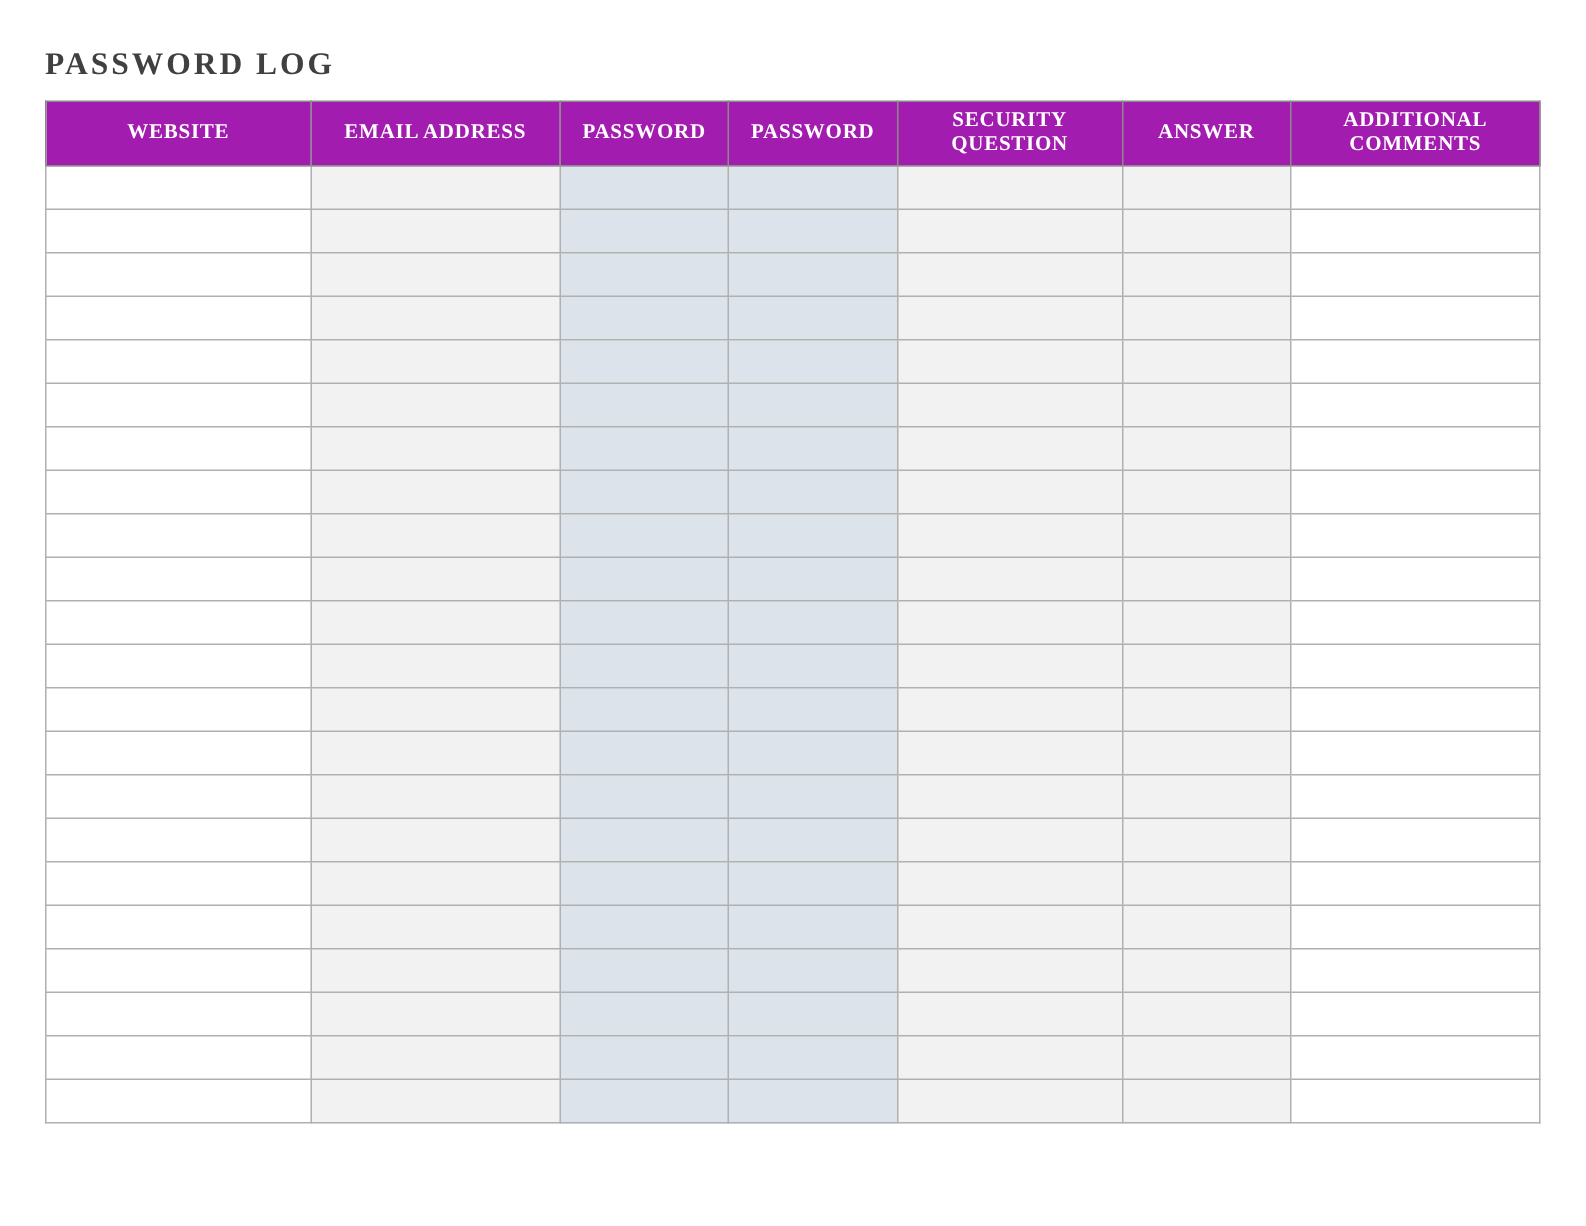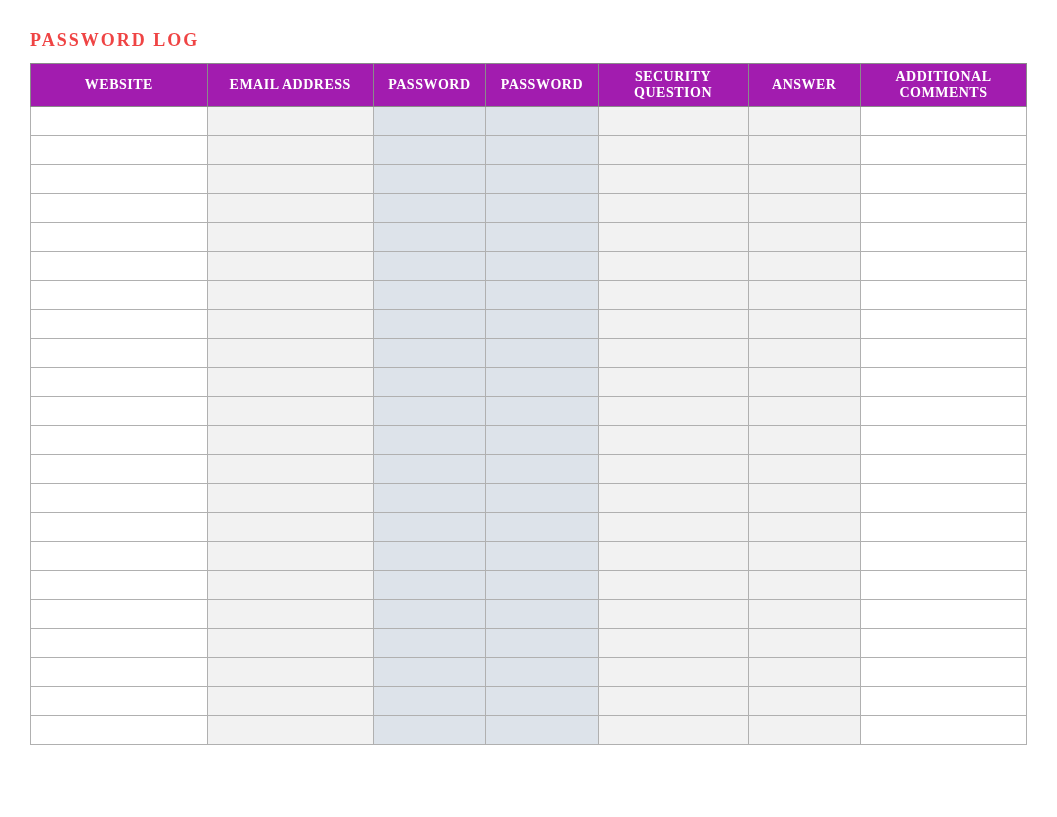--- a/index.html
+++ b/index.html
@@ -7,23 +7,23 @@
       margin: 0;
       padding: 0;
     }
     body {
       background: #ffffff;
       font-family: Georgia, 'Times New Roman', serif;
       padding: 30px;
       width: 1057px;
     }
     .page-title {
-      font-size: 18px;
+      font-size: 21px;
       font-weight: bold;
-      color: #ef4444;
+      color: #404040;
       letter-spacing: 2px;
       margin-bottom: 12px;
     }
     table {
       border-collapse: collapse;
       width: 100%;
       table-layout: fixed;
     }
     th {
       background: #a21caf;

